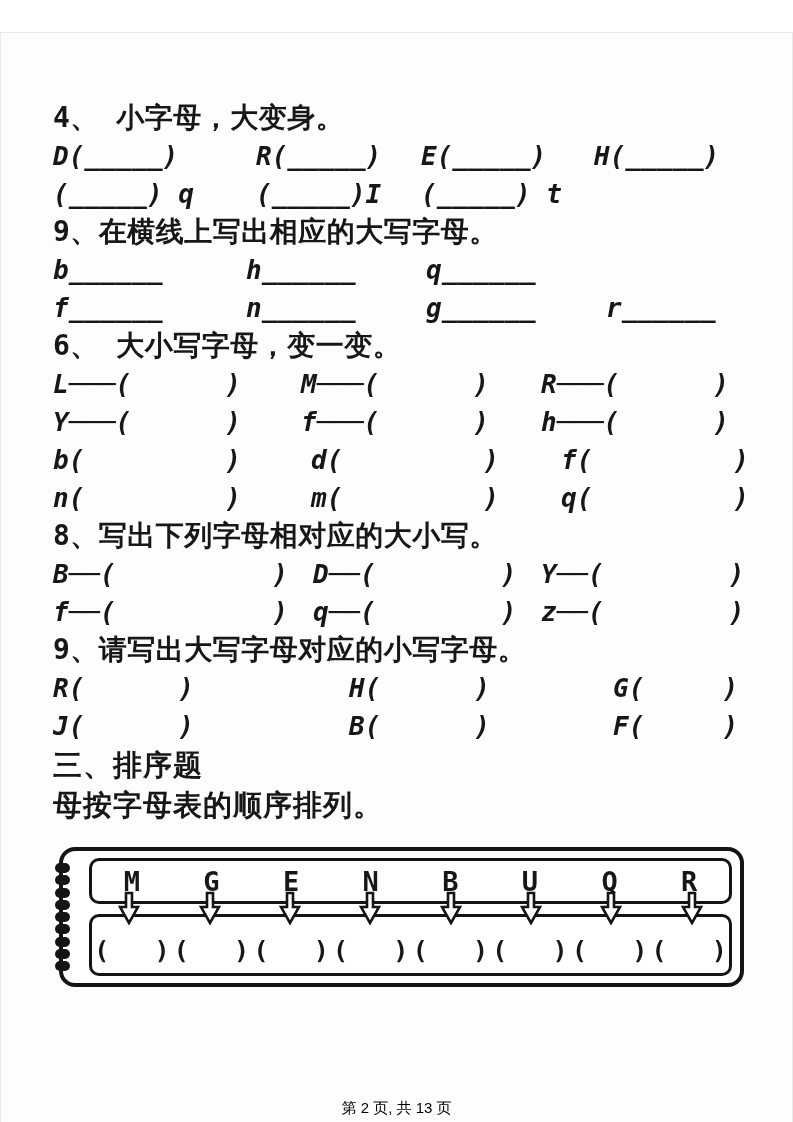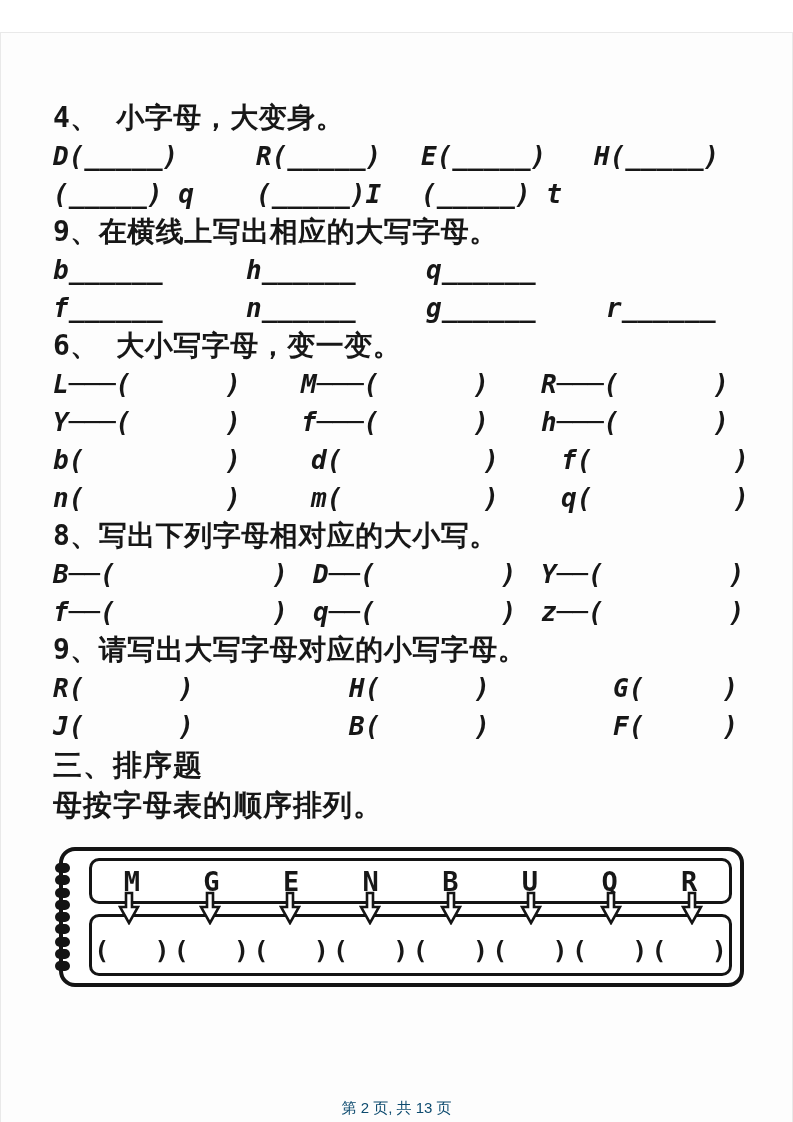--- a/index.html
+++ b/index.html
@@ -74,21 +74,21 @@
   }
   .nb-arrows {
     position:absolute; left:26px; right:8px; top:40px; height:34px;
     display:grid; grid-template-columns:repeat(8,1fr);
     justify-items:center; z-index:2;
   }
   .footer {
     position:absolute; left:0; right:0; top:1066px;
     text-align:center;
     font-family:"Liberation Sans",sans-serif;
-    font-size:15px; color:#0c4a6e;
+    font-size:15px; color:#000000;
   }
 </style>
 </head>
 <body>
 
 <div class="page">
   <div class="content">
 
     <div class="ex-title">4、 小字母，大变身。</div>
     <div class="row g4">

